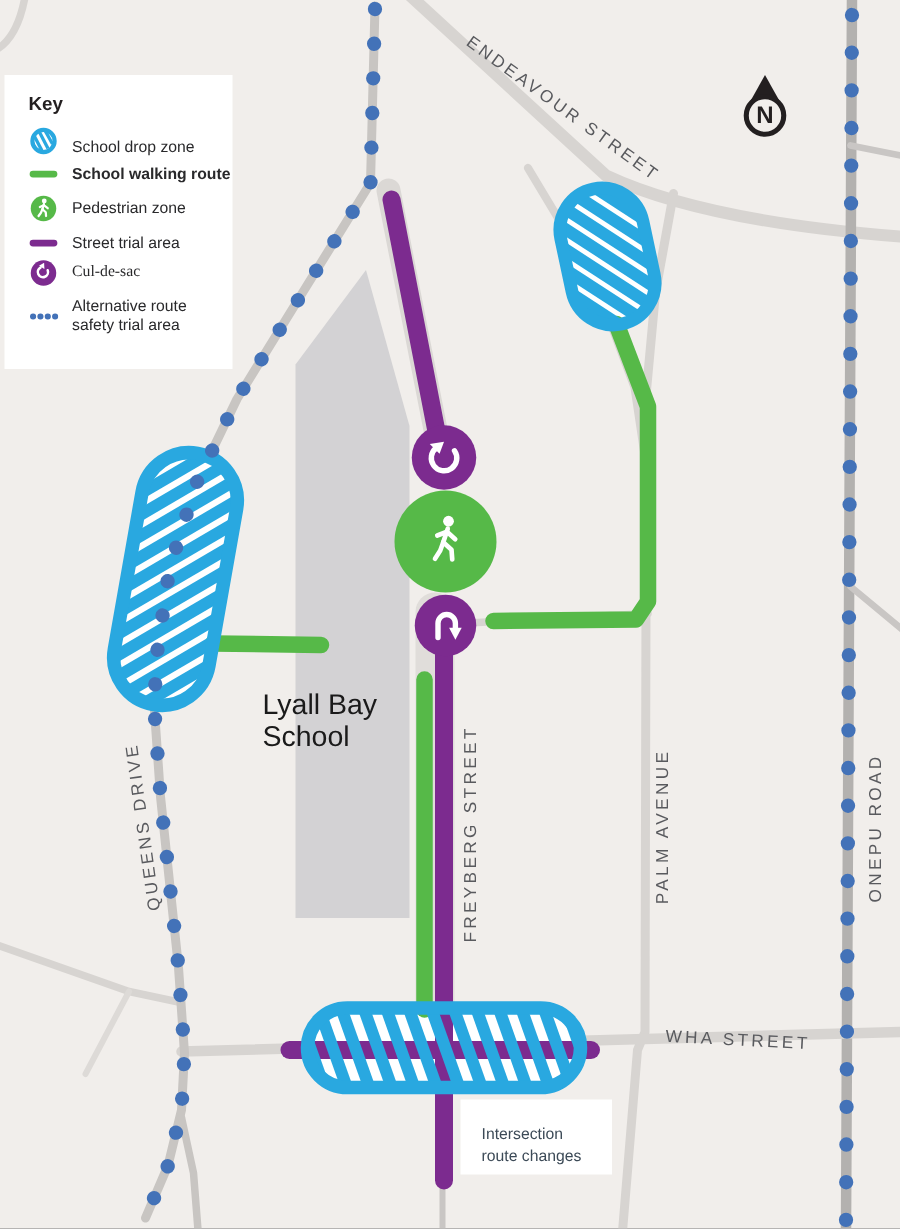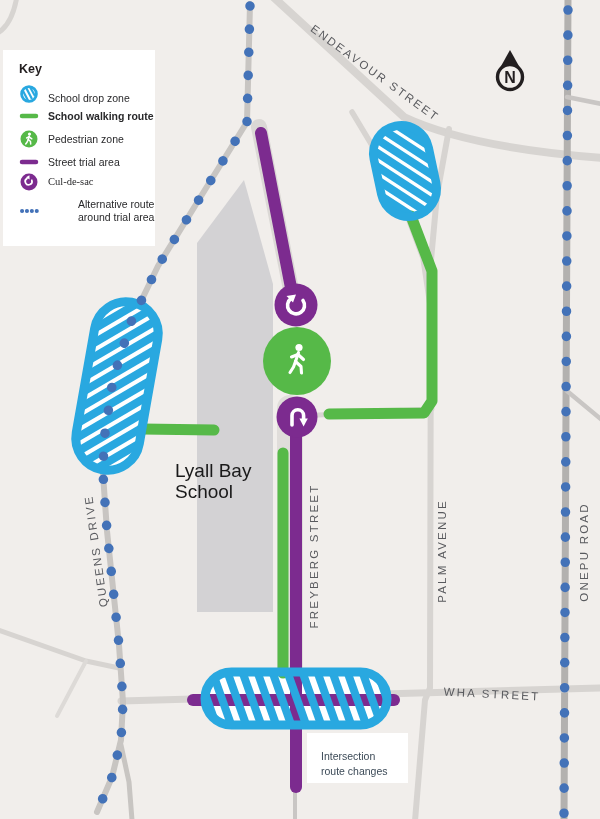--- a/index.html
+++ b/index.html
@@ -249,24 +249,24 @@
 
     <div class="key-row" style="top:122px;font-family:Liberation Serif, serif;">
       <svg class="key-icon" viewBox="0 0 20 20">
         <circle cx="10" cy="10" r="8.5" fill="#7C2B8F"></circle>
         <path d="M 12.8,8.2 A 3.4,3.4 0 1 1 8,6.4" fill="none" stroke="#FFFFFF" stroke-width="1.7" stroke-linecap="round"></path>
         <polygon points="10.4,3.2 7,5.2 10.6,7.4" fill="#FFFFFF"></polygon>
       </svg>
       <span class="key-label">Cul-de-sac</span>
     </div>
 
-    <div class="key-row" style="top:148px;gap:30px;">
+    <div class="key-row" style="top:148px;">
       <svg class="key-icon" viewBox="0 0 20 20">
         <line x1="3" y1="10" x2="18" y2="10" stroke="#4372B8" stroke-width="4" stroke-linecap="round" stroke-dasharray="0.1 4.8"></line>
       </svg>
       <span class="key-label">
         <span style="display:block;">Alternative route</span>
-        <span style="display:block;">around trial area</span>
+        <span style="display:block;">safety trial area</span>
       </span>
     </div>
   </div>
 
 </div>
 
 </body></html>

